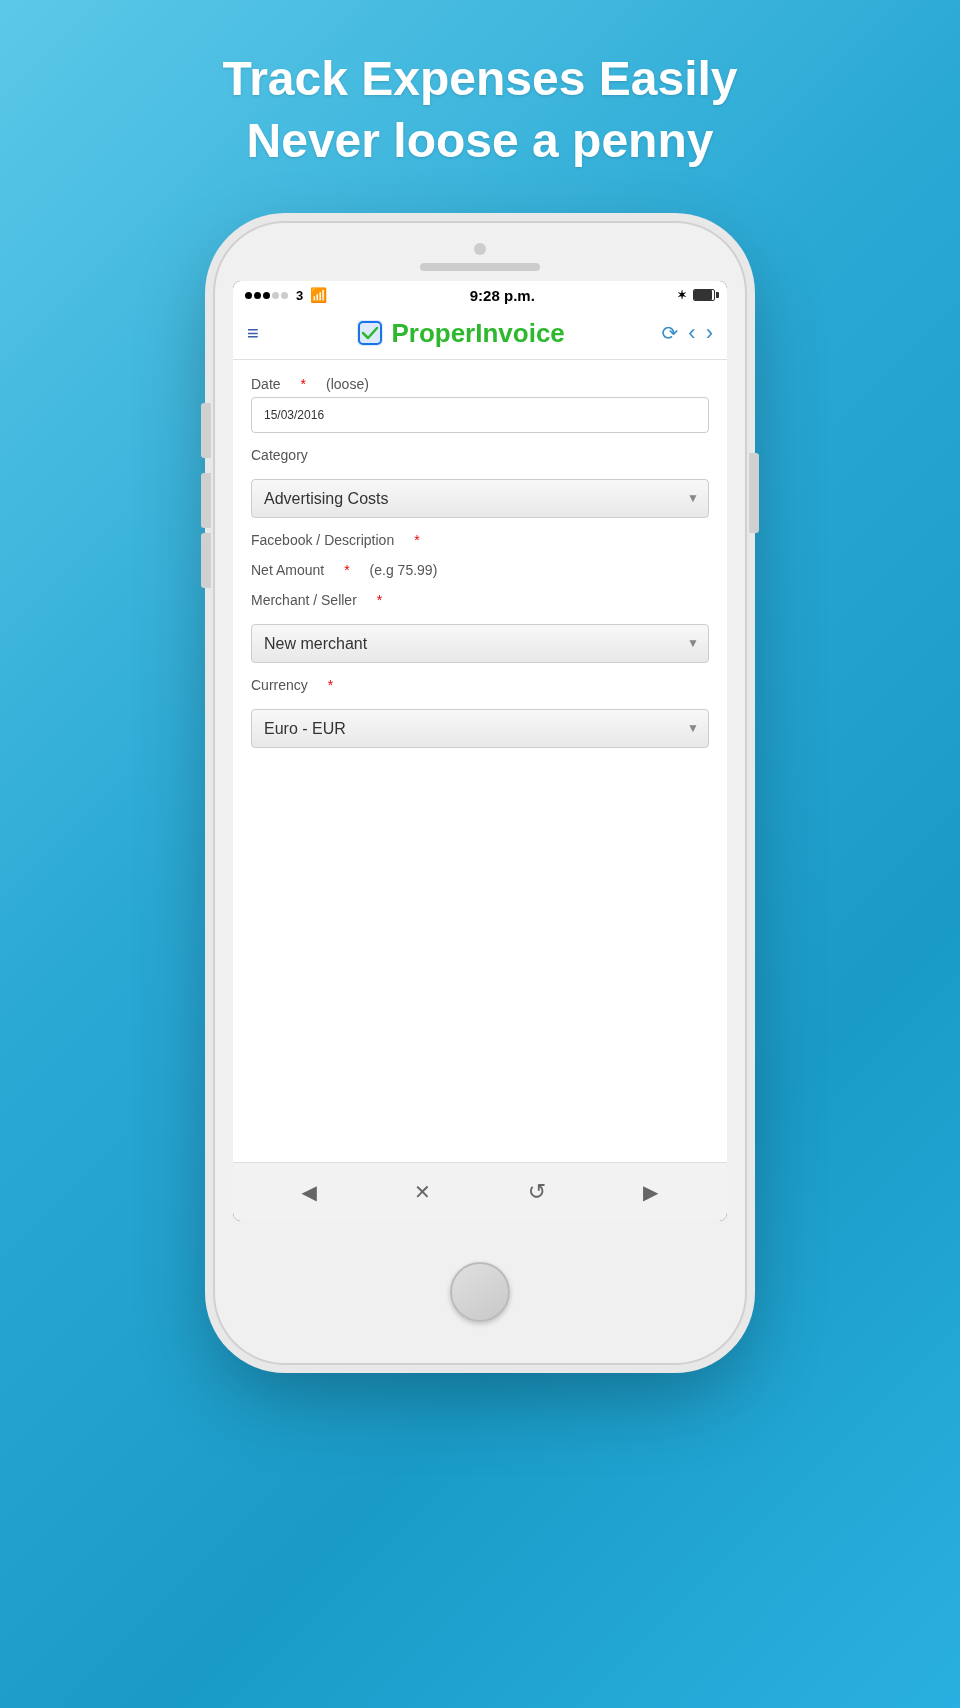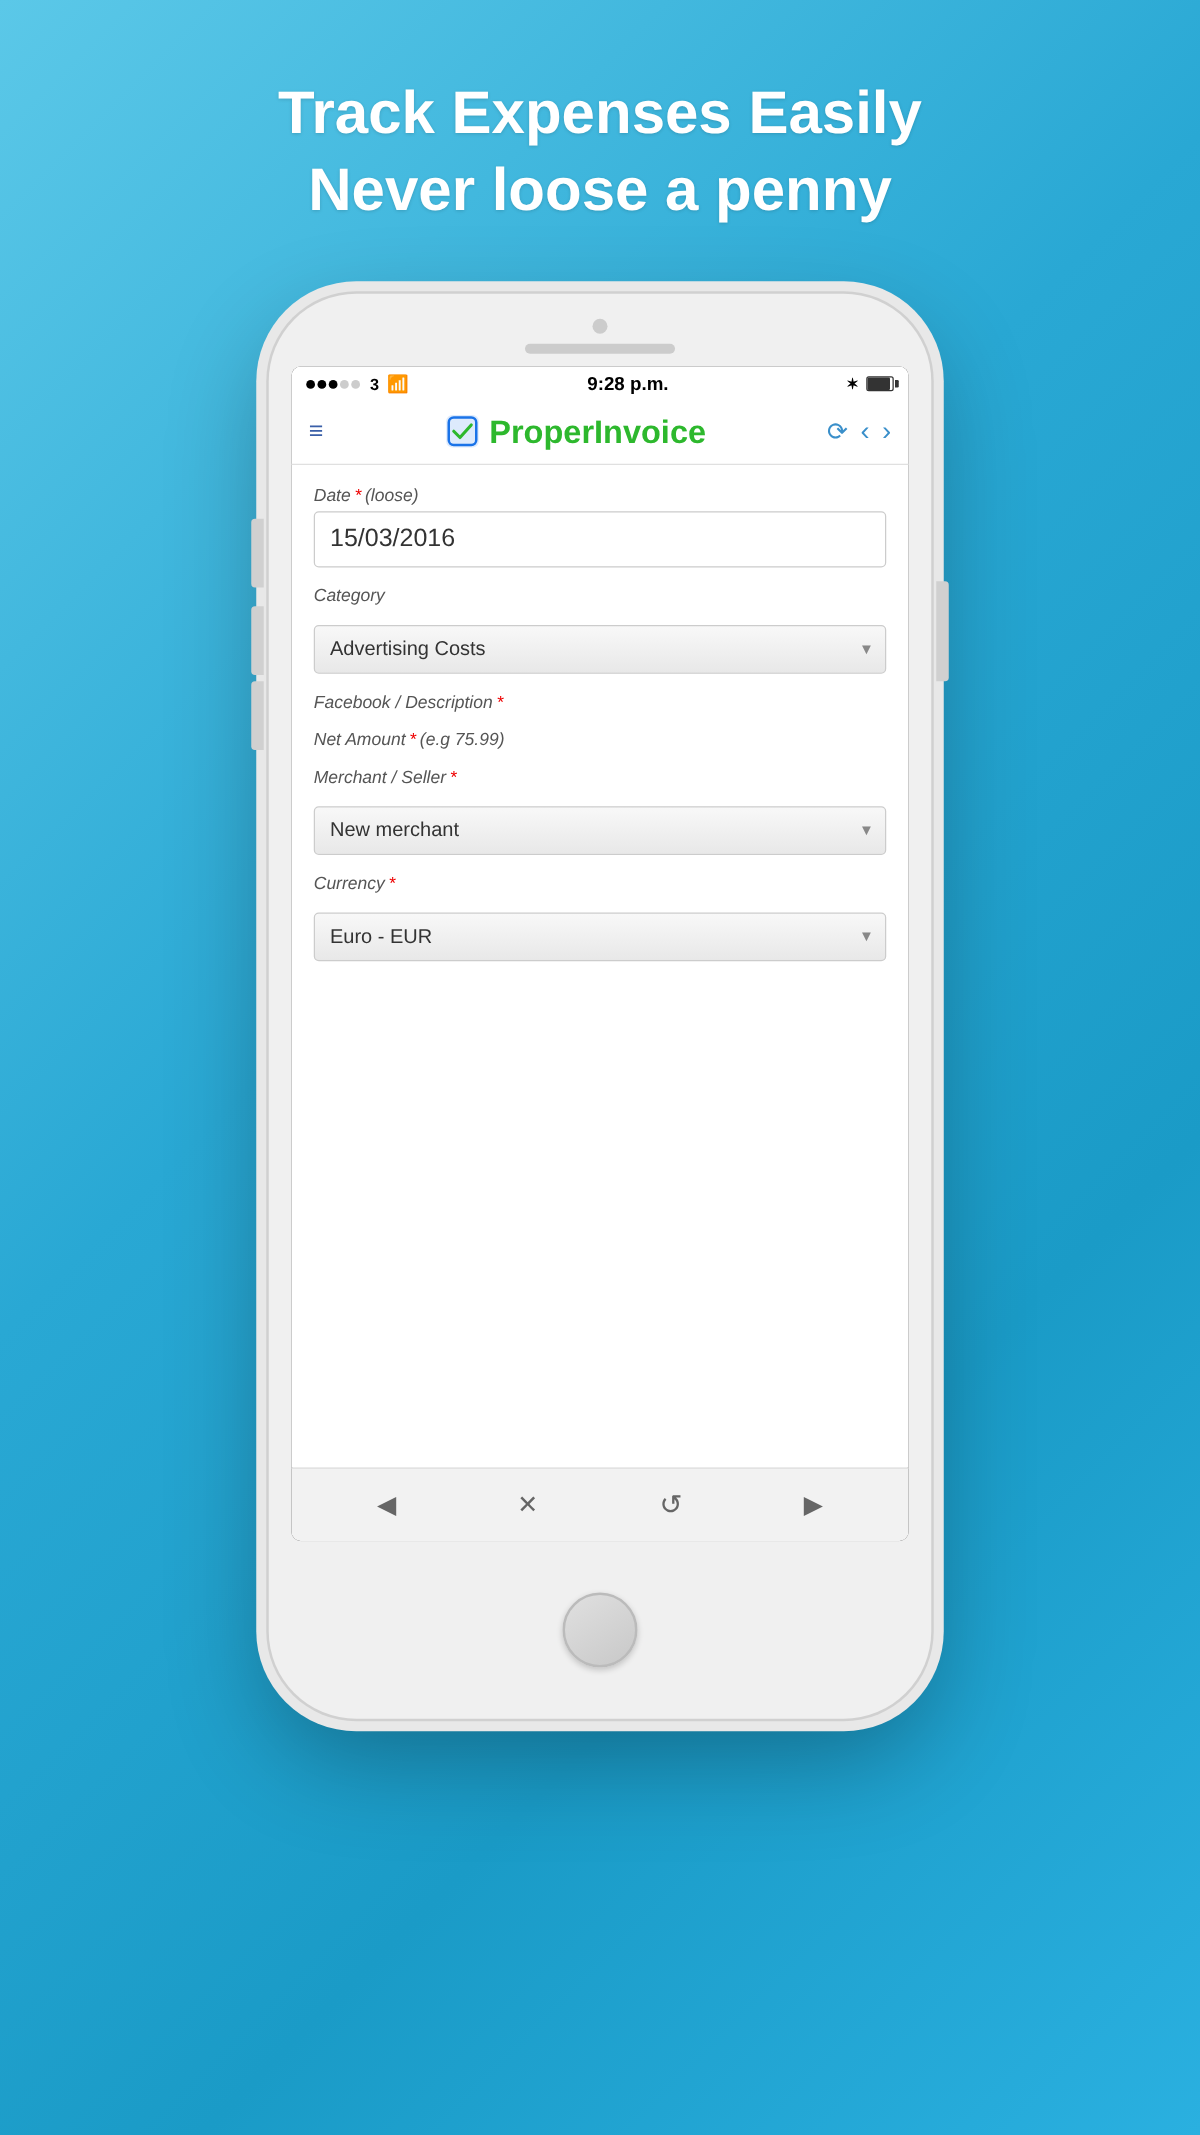--- a/index.html
+++ b/index.html
@@ -13,21 +13,21 @@
       align-items: center;
       font-family: -apple-system, 'Helvetica Neue', Arial, sans-serif;
       overflow: hidden;
     }
 
     .headline {
       color: #fff;
       font-size: 48px;
       font-weight: 800;
       text-align: center;
-      margin-top: 60px;
+      margin-top: 48px;
       line-height: 1.3;
       text-shadow: 0 1px 3px rgba(0,0,0,0.15);
     }
 
     
     .phone-shell {
       margin-top: 50px;
       width: 530px;
       height: 1140px;
       background: #f0f0f0;
@@ -224,37 +224,36 @@
     .form-group {
       margin-bottom: 14px;
     }
 
     .form-label {
       font-size: 14px;
       color: #555;
       margin-bottom: 5px;
       display: flex;
       align-items: center;
-      gap: 3px;
-      font-style: italic;
+      gap: 20px;
     }
     .required-star {
       color: #e00;
       font-size: 14px;
     }
     .label-note {
       color: #555;
     }
 
     .form-input {
       width: 100%;
       border: 1px solid #ccc;
       border-radius: 4px;
       padding: 10px 12px;
-      font-size: 20px;
+      font-size: 12px;
       color: #333;
       background: #fff;
       outline: none;
     }
 
     .form-select-wrapper {
       position: relative;
       margin-top: 16px;
     }
     .form-select {

